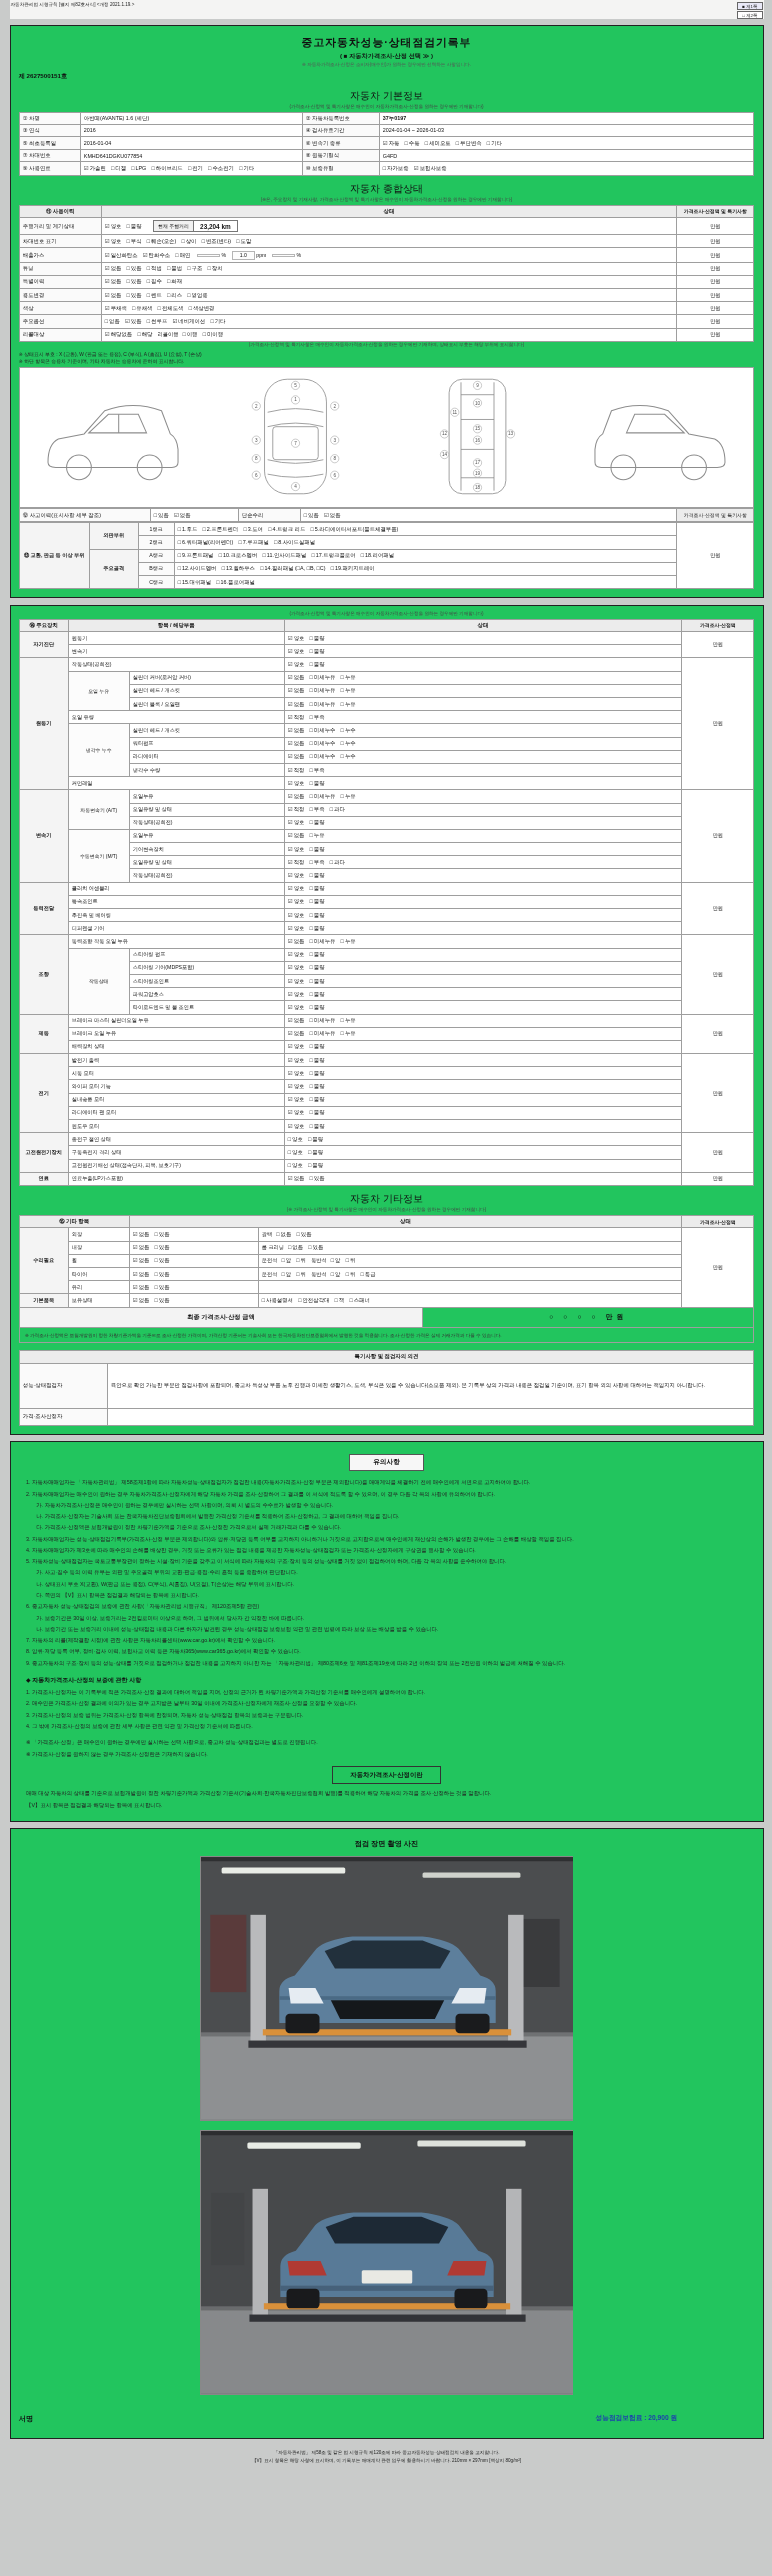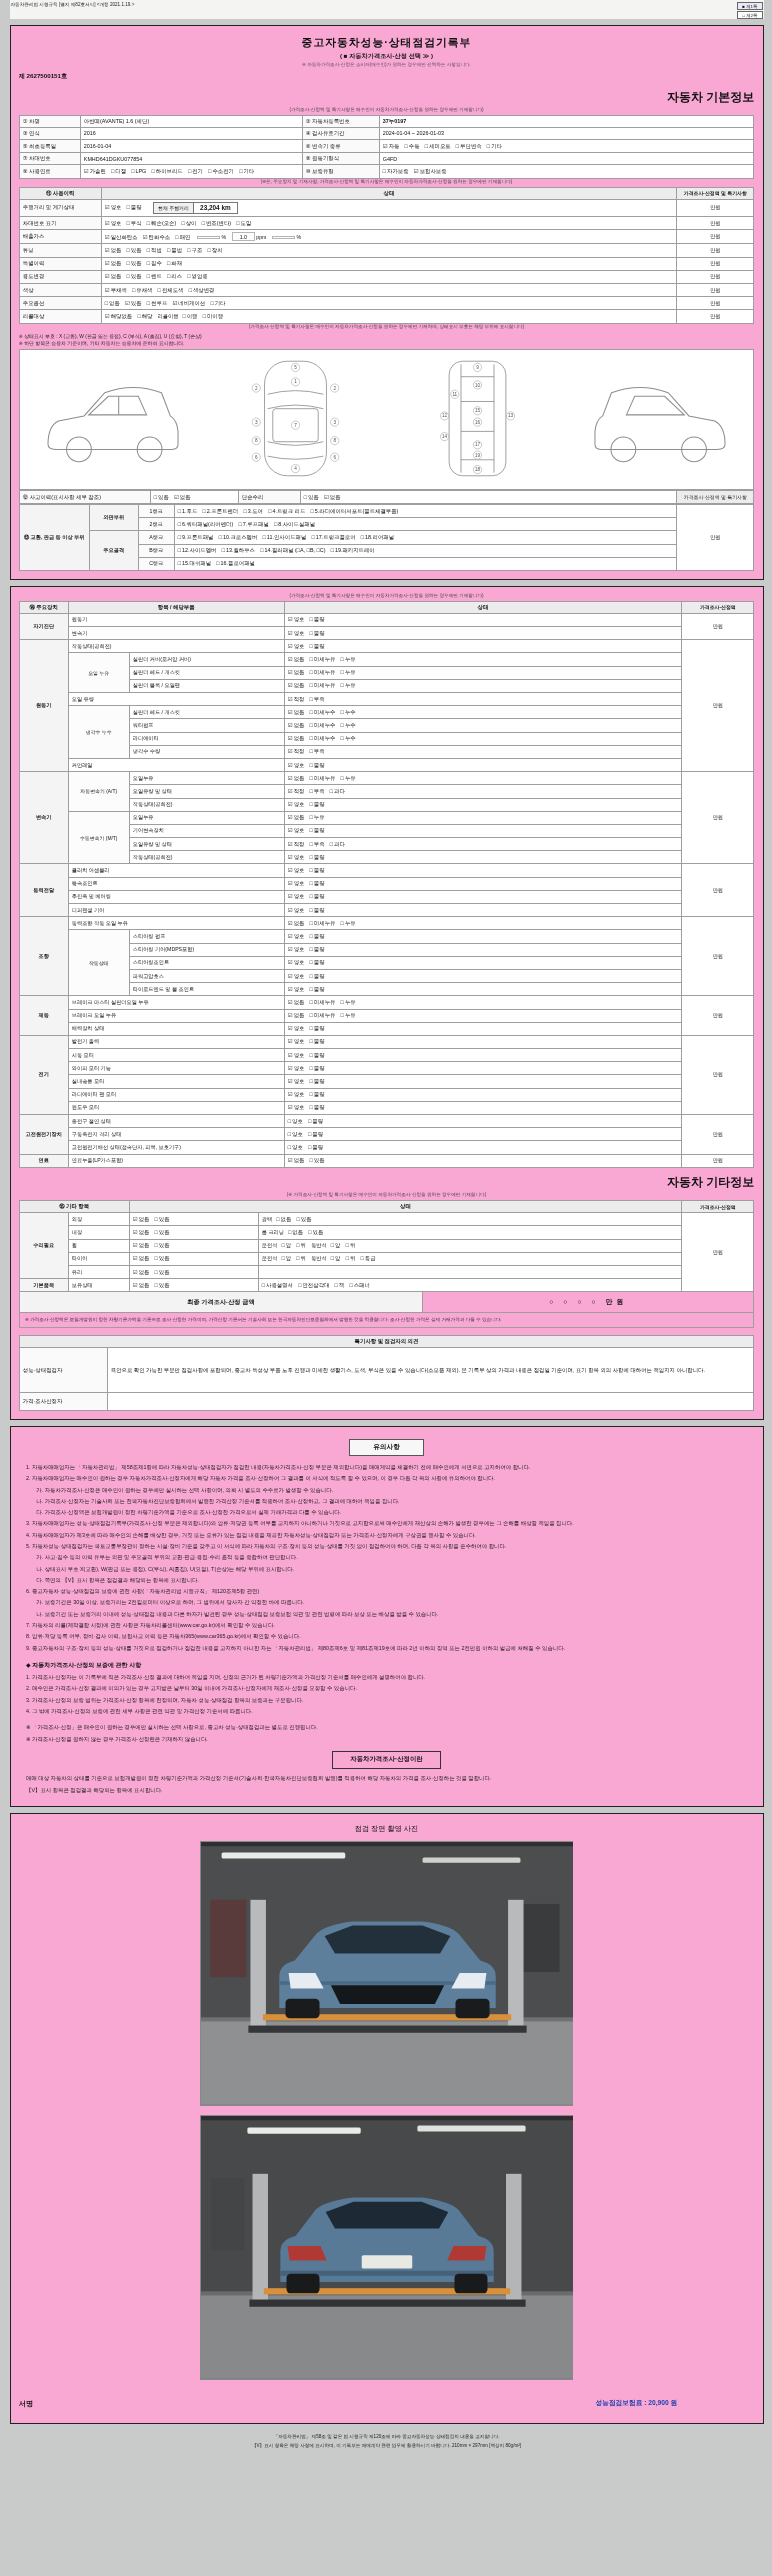--- a/index.html
+++ b/index.html
@@ -3,26 +3,26 @@
 <meta charset="utf-8">
 <style>
 *{box-sizing:border-box;margin:0;padding:0}
 html,body{width:773px}
 body{height:2576px;overflow:hidden;background:#c9cbca;font-family:"Liberation Sans","DejaVu Sans",sans-serif;color:#111}
 .topstrip{width:754px;margin:0 auto;display:flex;justify-content:space-between;align-items:flex-start;font-size:4.6px;padding:2.1px 1px 0;color:#222;background:#f4f4f3}
 .pagetabs{display:flex;flex-direction:column;gap:1px;align-items:flex-end}
 .ptab{border:0.5px solid #666;background:#fff;padding:0.5px 4.1px;font-size:4.4px;cursor:pointer}
 .ptab.active{background:#e9e9f7}
 .page{width:754px;margin:0 auto}
-.box{background:#f9a8d4;border:0.8px solid #222;margin:6.2px 0;padding:5.2px 8.2px 8.2px}
+.box{background:#22c55e;border:0.8px solid #222;margin:6.2px 0;padding:5.2px 8.2px 8.2px}
 .doc-title{text-align:center;font-size:10.8px;font-weight:bold;letter-spacing:1px;padding-top:4.1px}
 .doc-sub{text-align:center;font-size:6.2px;font-weight:bold;padding:2.6px 0 1px}
 .doc-note{text-align:center;font-size:4.6px;color:#555}
 .doc-no{font-size:6.2px;font-weight:bold;margin:5.2px 0 1px}
-.sec-title{font-size:12px;font-weight:bold;text-align:right;padding:6.2px 0 1px}
+.sec-title{font-size:10px;font-weight:normal;text-align:center;padding:6.2px 0 1px}
 .sec-note{font-size:4.6px;text-align:center;color:#444;padding-bottom:3.1px}
 table.grid{border-collapse:collapse;width:100%;background:#fff}
 .grid th,.grid td{border:0.5px solid #9e9e9e;font-size:5.4px;padding:2.1px 3.1px;vertical-align:middle}
 .grid thead th{background:#ececec;text-align:center}
 .grid tbody th{background:#fafafa;font-weight:normal;text-align:left}
 .grid .sysl{background:#f4f4f4;text-align:center;font-weight:bold;font-size:5.2px}
 .grid .subl{background:#fcfcfc;text-align:center;font-size:4.9px}
 .grid .itm{font-size:5.2px}
 .grid .pc{text-align:center;width:72px;font-size:5.2px;color:#222}
 .grid .phead{font-size:4.9px;text-align:center;background:#ececec}
@@ -48,21 +48,21 @@
 .optext{font-size:5.2px;vertical-align:top;line-height:1.6;height:45px}
 .optext.small{height:17.5px}
 .notice-box{padding:9.3px 15.5px}
 .notice-title-wrap{text-align:center;margin:2.1px 0 7.2px}
 .notice-title{display:inline-block;border:0.5px solid #555;padding:3.1px 23px;font-weight:bold;font-size:6.7px;background:#f7f7f7}
 .nl{font-size:5.4px;line-height:1.7;margin:2.1px 0;color:#222}
 .ind1{margin-left:10.3px}
 .assure-head{font-weight:bold;font-size:6px;margin:8.2px 0 3.1px}
 .pb-title-wrap{text-align:center;margin:7.2px 0 5.2px}
 .pb-title{display:inline-block;border:0.8px solid #333;padding:3.6px 17.5px;font-weight:bold;font-size:6.4px}
-.photos-title{text-align:center;font-weight:normal;font-size:7.2px;padding:4.1px 0 7.2px}
+.photos-title{text-align:center;font-weight:bold;font-size:7.2px;padding:4.1px 0 7.2px}
 .photo-frame{width:373px;margin:0 auto 9.3px;border:0.5px solid #888;background:#333;line-height:0}
 .signrow{position:relative;text-align:left;padding:9.3px 0 6.2px;font-size:7.2px;font-weight:bold}
 .fee{position:absolute;right:77px;top:9.3px;color:#1d3fae;font-size:6.7px;font-weight:bold}
 .footer{text-align:center;font-size:4.6px;color:#222;padding:3.1px 0 9.3px;line-height:1.8}
 </style>
 </head>
 <body>
 
 <div class="topstrip">
   <span>자동차관리법 시행규칙 [별지 제82호서식] &lt;개정 2021.1.19.&gt;</span>
@@ -116,20 +116,21 @@
         </tr>
         <tr>
           <th>⑨ 사용연료</th>
           <td><span class="op"><span class="bx">☑</span><span>가솔린</span></span><span class="op"><span class="bx">□</span><span>디젤</span></span><span class="op"><span class="bx">□</span><span>LPG</span></span><span class="op"><span class="bx">□</span><span>하이브리드</span></span><span class="op"><span class="bx">□</span><span>전기</span></span><span class="op"><span class="bx">□</span><span>수소전기</span></span><span class="op"><span class="bx">□</span><span>기타</span></span></td>
           <th>⑩ 보증유형</th>
           <td><span class="op"><span class="bx">□</span><span>자가보증</span></span><span class="op"><span class="bx">☑</span><span>보험사보증</span></span></td>
         </tr>
       </tbody>
     </table>
 
+    <div class="sec-title">자동차 종합상태</div>
     <div class="sec-note">(※은, 주요장치 및 기재사항, 가격조사·산정액 및 특기사항은 매수인이 자동차가격조사·산정을 원하는 경우에만 기재합니다)</div>
     <table class="grid">
       <colgroup>
           <col style="width:82px">
           <col>
           <col style="width:77px">
         </colgroup>
       <thead>
         <tr>
           <th>⑪ 사용이력</th>

